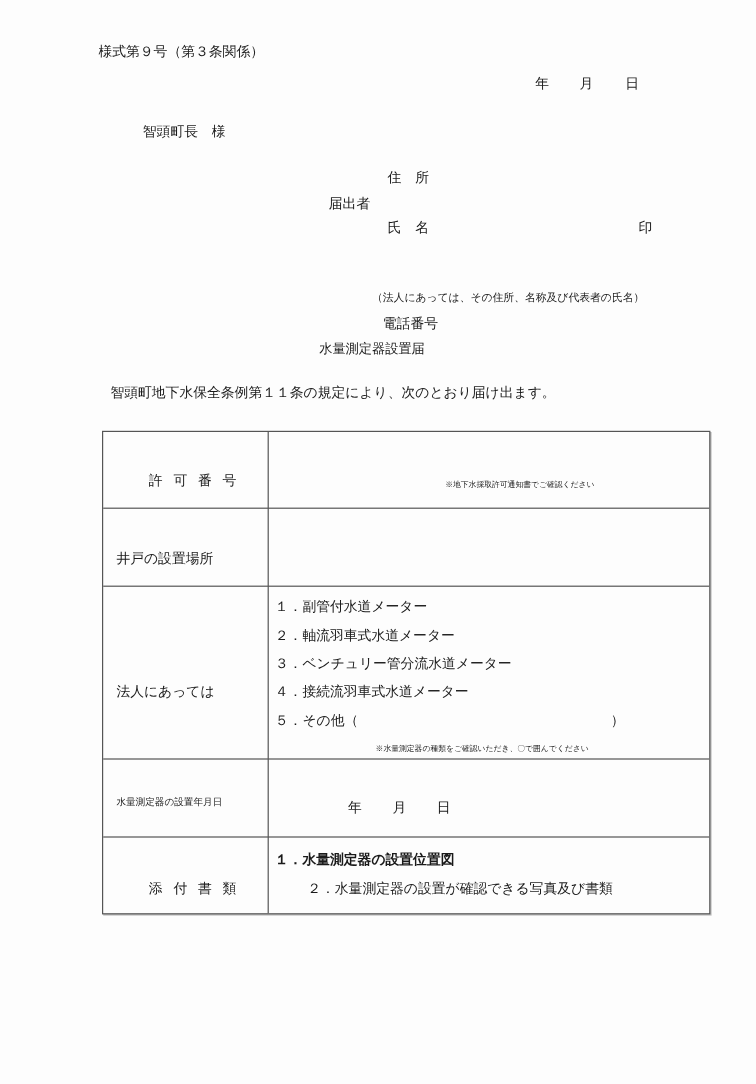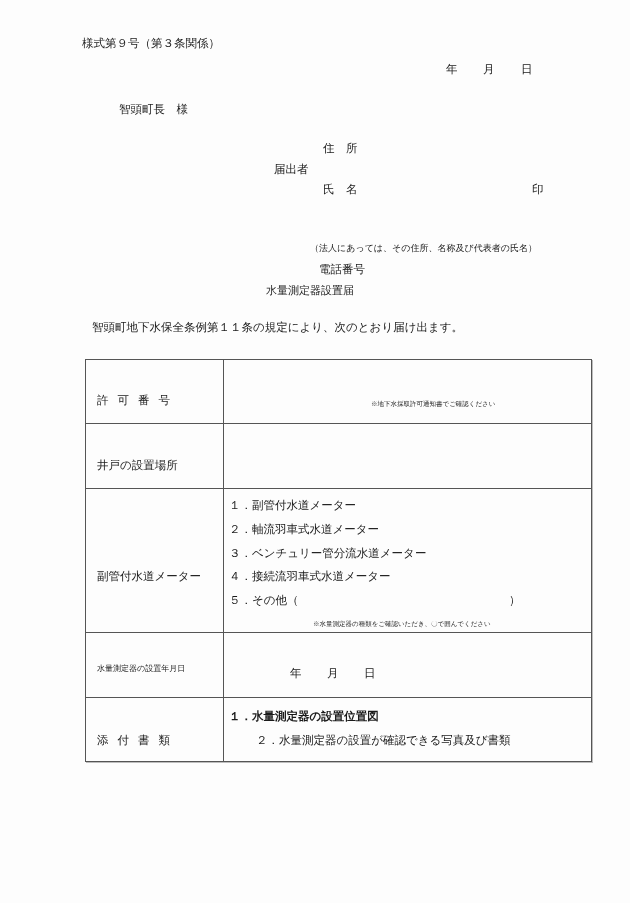--- a/index.html
+++ b/index.html
@@ -36,21 +36,21 @@
       border-left: 1px solid #555;
     }
     .label {
       position: absolute; left: 11px;
       font-size: 11.5px; white-space: nowrap;
     }
     .value {
       position: absolute; left: 143px;
       font-size: 11.5px; white-space: nowrap;
     }
-    .spaced { letter-spacing: 9px; }
+    .spaced { letter-spacing: 9px; margin-left: 27px; }
   </style>
 </head>
 <body>
 
 <div class="abs t12" style="left:82px; top:36px;">様式第９号（第３条関係）</div>
 
 <div class="abs t12" style="left:446px; top:62px;">年</div>
 <div class="abs t12" style="left:483px; top:62px;">月</div>
 <div class="abs t12" style="left:521px; top:62px;">日</div>
 
@@ -74,21 +74,21 @@
     <div style="position:absolute; left:138px; right:0; top:0; bottom:0;"></div>
     <div class="abs t7" style="left:285px; top:40px;">※地下水採取許可通知書でご確認ください</div>
   </div>
 
   <div class="row" style="top:64px; height:65px;">
     <div class="label" style="top:34px;">井戸の設置場所</div>
     <div style="position:absolute; left:138px; right:0; top:0; bottom:0;"></div>
   </div>
 
   <div class="row" style="top:129px; height:144px;">
-    <div class="label" style="top:80px;">副管付水道メーター</div>
+    <div class="label" style="top:80px;">法人にあっては</div>
     <div class="value" style="top:9px;text-align:right;">１．副管付水道メーター</div>
     <div class="value" style="top:33px;">２．軸流羽車式水道メーター</div>
     <div class="value" style="top:57px;">３．ベンチュリー管分流水道メーター</div>
     <div class="value" style="top:80px;">４．接続流羽車式水道メーター</div>
     <div class="value" style="top:104px;">５．その他（</div>
     <div class="abs t12" style="left:423px; top:104px;">）</div>
     <div class="abs t7" style="left:227px; top:131px;">※水量測定器の種類をご確認いただき、〇で囲んでください</div>
   </div>
 
   <div class="row" style="top:273px; height:65px;">

